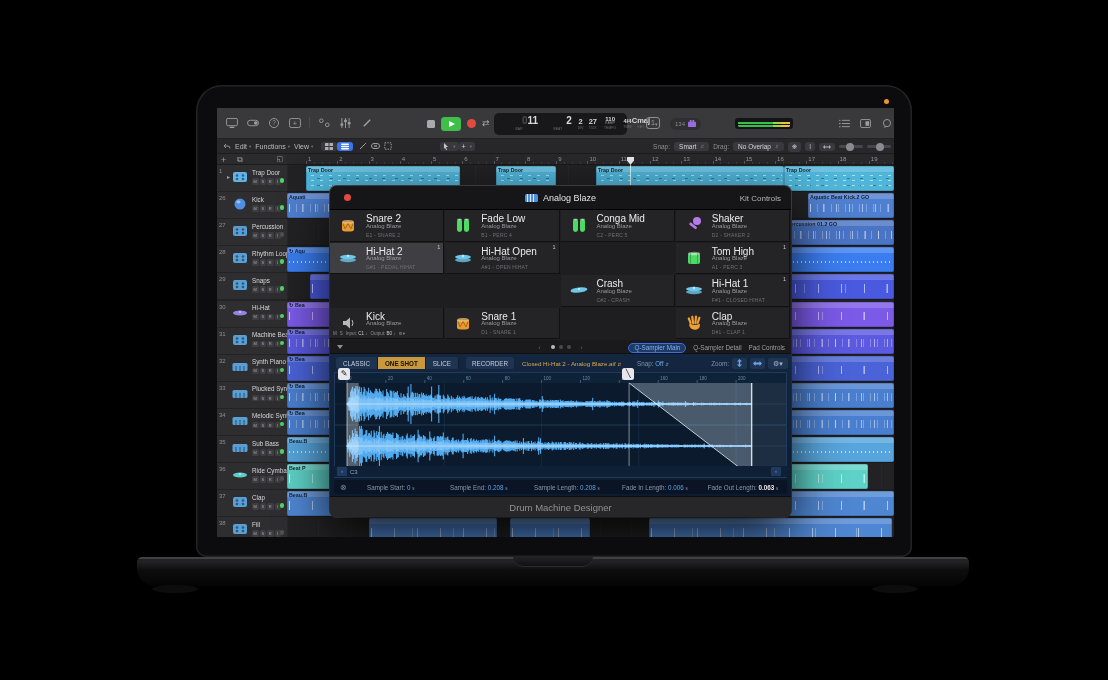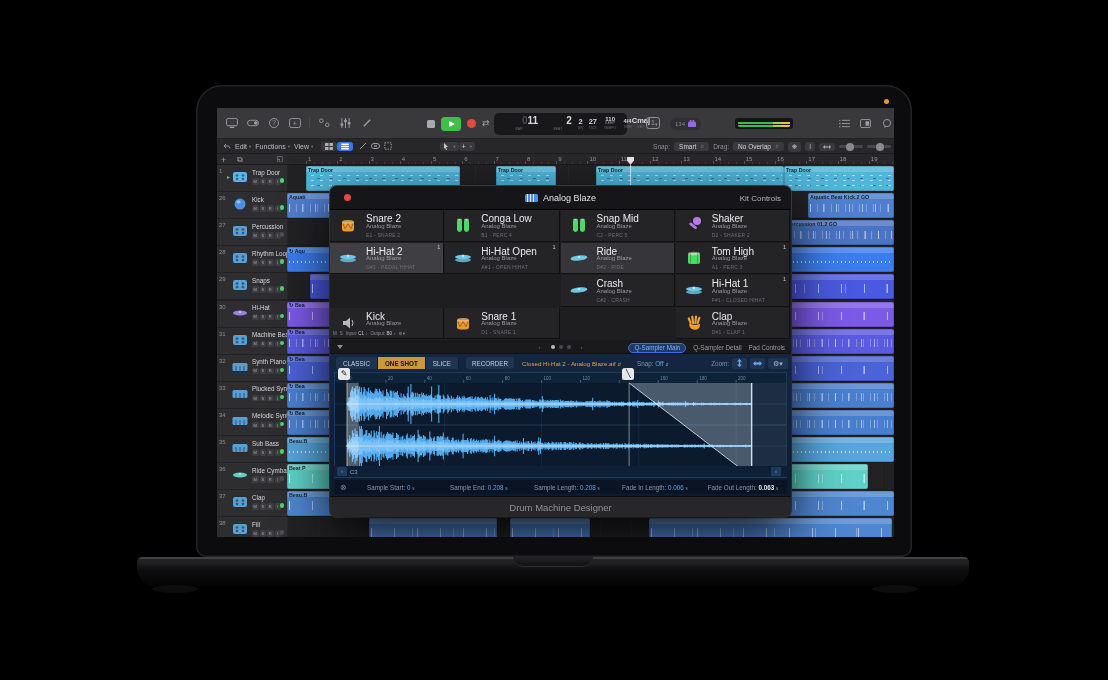--- a/index.html
+++ b/index.html
@@ -866,32 +866,32 @@
             <div class="psub">Analog Blaze</div>
             <div class="pkey">E1 - SNARE 2</div>
           </div>
           <div class="pad" style="left: 115.25px; top: 0px;">
             <div class="picon"><svg width="22" height="18" viewBox="0 0 22 18">
                 <rect x="5" y="3" width="5" height="13" rx="2.4" fill="#4cd964"></rect>
                 <rect x="12" y="3" width="5" height="13" rx="2.4" fill="#4cd964"></rect>
                 <ellipse cx="7.5" cy="3.6" rx="2.5" ry="1" fill="rgba(255,255,255,.4)"></ellipse>
                 <ellipse cx="14.5" cy="3.6" rx="2.5" ry="1" fill="rgba(255,255,255,.4)"></ellipse>
               </svg></div>
-            <div class="pname">Conga Low</div>
+            <div class="pname">Fade Low</div>
             <div class="psub">Analog Blaze</div>
             <div class="pkey">B1 - PERC 4</div>
           </div>
           <div class="pad" style="left: 230.5px; top: 0px;">
             <div class="picon"><svg width="22" height="18" viewBox="0 0 22 18">
                 <rect x="5" y="3" width="5" height="13" rx="2.4" fill="#4cd964"></rect>
                 <rect x="12" y="3" width="5" height="13" rx="2.4" fill="#4cd964"></rect>
                 <ellipse cx="7.5" cy="3.6" rx="2.5" ry="1" fill="rgba(255,255,255,.4)"></ellipse>
                 <ellipse cx="14.5" cy="3.6" rx="2.5" ry="1" fill="rgba(255,255,255,.4)"></ellipse>
               </svg></div>
-            <div class="pname">Snap Mid</div>
+            <div class="pname">Conga Mid</div>
             <div class="psub">Analog Blaze</div>
             <div class="pkey">C2 - PERC 5</div>
           </div>
           <div class="pad" style="left: 345.75px; top: 0px;">
             <div class="picon"><svg width="22" height="18" viewBox="0 0 22 18">
                 <circle cx="14" cy="5" r="4" fill="#b57ae8"></circle>
                 <rect x="5.5" y="8.5" width="9" height="2.6" rx="1.3" transform="rotate(38 10 10)" fill="#b57ae8"></rect>
               </svg></div>
             <div class="pname">Shaker</div>
             <div class="psub">Analog Blaze</div>
@@ -911,29 +911,20 @@
           <div class="pad" style="left: 115.25px; top: 32.5px;">
             <div class="picon"><svg width="22" height="18" viewBox="0 0 22 18">
                 <ellipse cx="11" cy="8" rx="8" ry="2.2" fill="#6ec6e8"></ellipse>
                 <ellipse cx="11" cy="11" rx="8" ry="2.2" fill="#6ec6e8" opacity=".8"></ellipse>
                 <circle cx="11" cy="7" r="1.2" fill="rgba(255,255,255,.6)"></circle>
               </svg></div>
             <div class="pname">Hi-Hat Open</div>
             <div class="psub">Analog Blaze</div>
             <div class="pkey">A#1 - OPEN HIHAT</div>
             <div class="pbadge">1</div>
-          </div>
-          <div class="pad hover" style="left: 230.5px; top: 32.5px;">
-            <div class="picon"><svg width="22" height="18" viewBox="0 0 22 18">
-                <ellipse cx="11" cy="9" rx="8.5" ry="2.6" fill="#6ec6e8" transform="rotate(-6 11 9)"></ellipse>
-                <circle cx="11" cy="8" r="1.2" fill="rgba(255,255,255,.6)"></circle>
-              </svg></div>
-            <div class="pname">Ride</div>
-            <div class="psub">Analog Blaze</div>
-            <div class="pkey">D#2 - RIDE</div>
           </div>
           <div class="pad" style="left: 345.75px; top: 32.5px;">
             <div class="picon"><svg width="22" height="18" viewBox="0 0 22 18">
                 <rect x="5" y="4" width="12" height="11" rx="2" fill="#4cd964"></rect>
                 <ellipse cx="11" cy="4.5" rx="6" ry="1.7" fill="rgba(255,255,255,.45)"></ellipse>
                 <g stroke="rgba(0,0,0,.3)" stroke-width="0.8">
                   <line x1="7.5" y1="4" x2="7.5" y2="15"></line>
                   <line x1="14.5" y1="4" x2="14.5" y2="15"></line>
                 </g>
               </svg></div>

